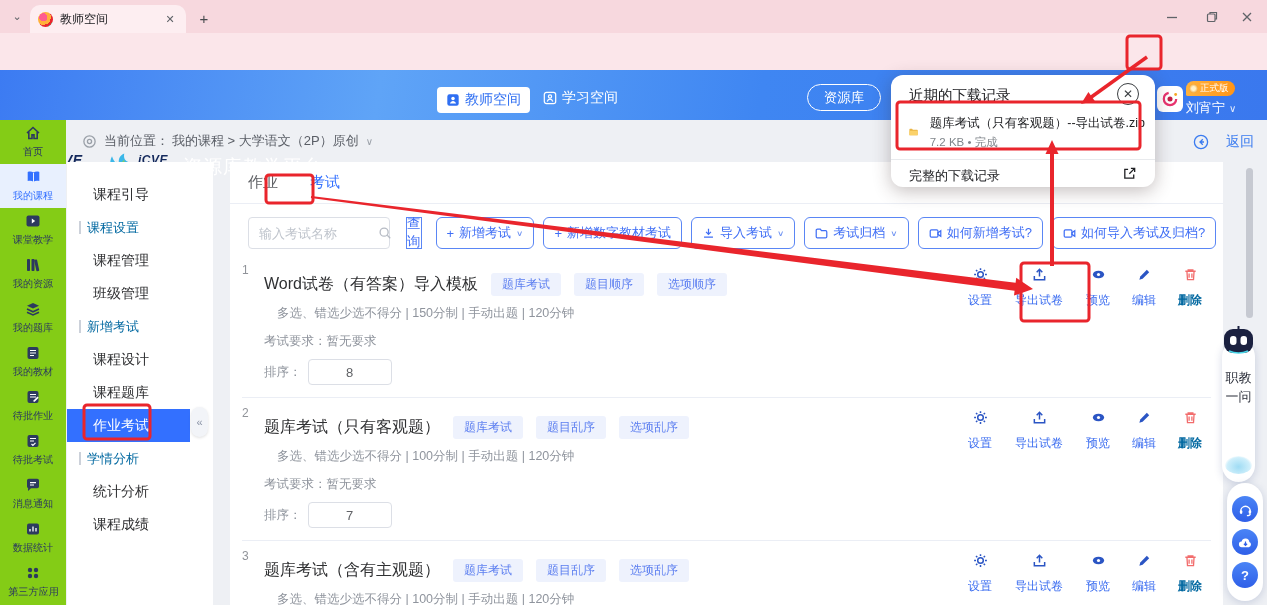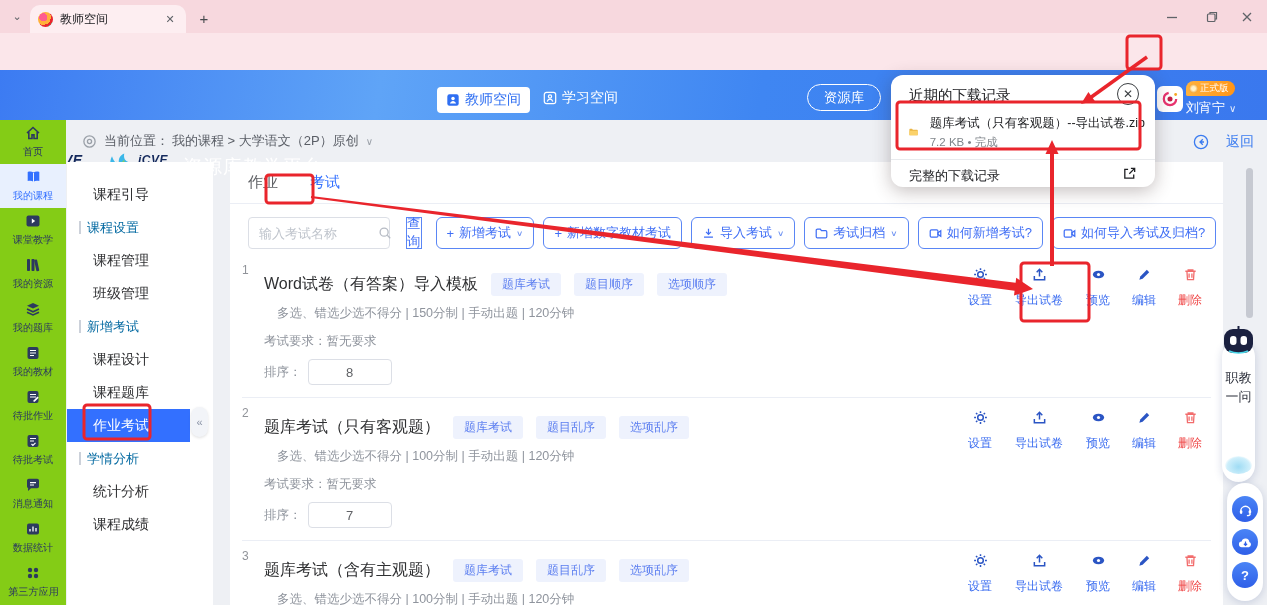--- a/index.html
+++ b/index.html
@@ -79,21 +79,21 @@
   .badge { background:#eef2fd; color:#5a7df0; font-size:12px; padding:3px 11px; border-radius:3px; }
   .exam-meta { margin-top:9px; font-size:12.5px; color:#8f949d;margin-left:13px; }
   .exam-req { margin-top:11px; font-size:12.5px; color:#8f949d; }
   .sortrow { margin-top:9px; display:flex; align-items:center; gap:6px; font-size:12.5px; color:#8f949d; }
   .sort-input { width:84px; height:26px; border:1px solid #dcdfe6; border-radius:4px; text-align:center; font-size:13px; color:#606266; font-family:inherit; }
   .actions { position:absolute; right:4px; top:12px; display:flex; gap:12px; }
   .action { width:34px; display:flex; flex-direction:column; align-items:center; gap:10px; color:#2b55c4; }
   .action.wide { width:60px; }
   .action .albl { font-size:12px; color:#3a6cf0; white-space:nowrap; }
   .action.danger { color:#f26c6c; }
-  .action.danger .albl { color:#ef4444; }
+  .action.danger .albl { color:#0369a1;font-weight:bold; }
 
   
   .popup { position:absolute; left:891px; top:75px; width:264px; height:112px; background:#fff; border-radius:12px; box-shadow:0 4px 18px rgba(60,40,40,.3); z-index:40; }
   .popup-title { position:absolute; left:18px; top:11px; font-size:14.5px; color:#202124; }
   .popup-close { position:absolute; right:16px; top:8px; width:22px; height:22px; border:1.6px solid #3c4043; border-radius:50%; color:#3c4043; font-size:12px; display:flex; align-items:center; justify-content:center; }
   .dl-item { position:absolute; left:10px; top:36px; width:244px; height:42px; display:flex; align-items:center; gap:12px; padding-left:8px; border-radius:8px; }
   .dl-name { font-size:12.5px; color:#202124; white-space:nowrap; }
   .dl-meta { font-size:11.5px; color:#80868b; margin-top:3px; }
   .popup-divider { position:absolute; left:0; top:84px; width:264px; height:1px; background:#e8eaed; }
   .popup-footer { position:absolute; left:18px; top:92px; font-size:13px; color:#202124; }

